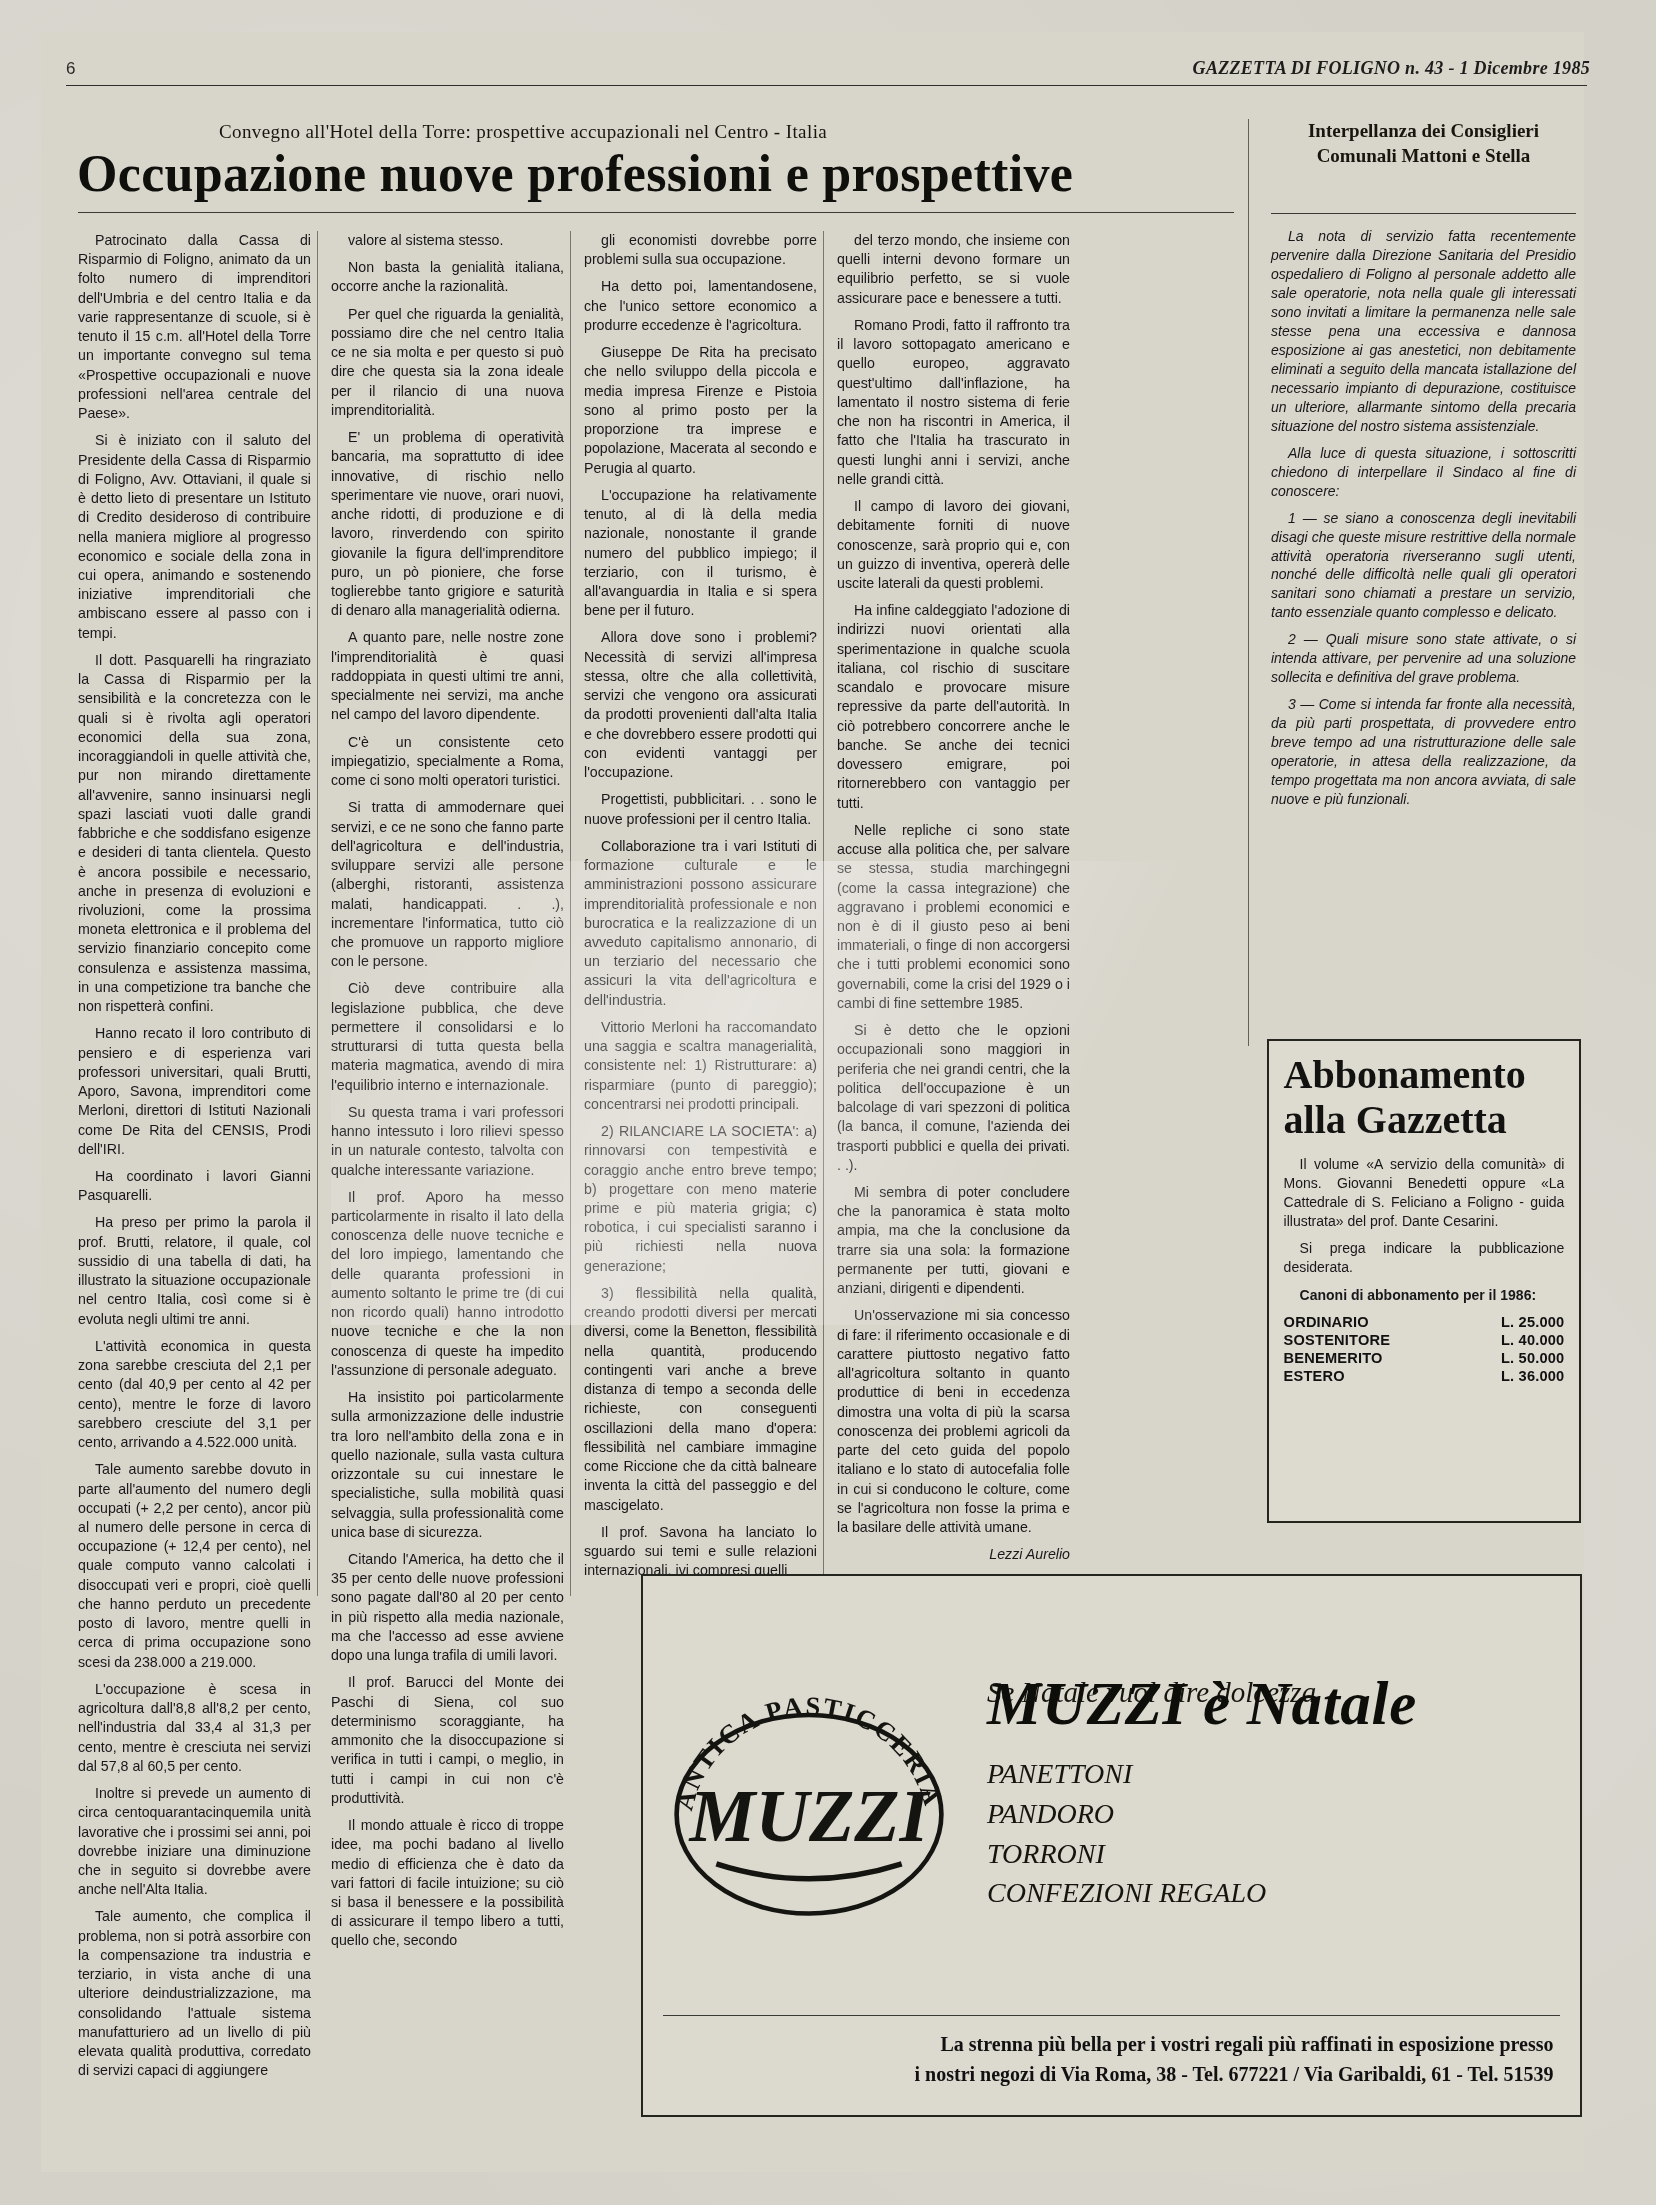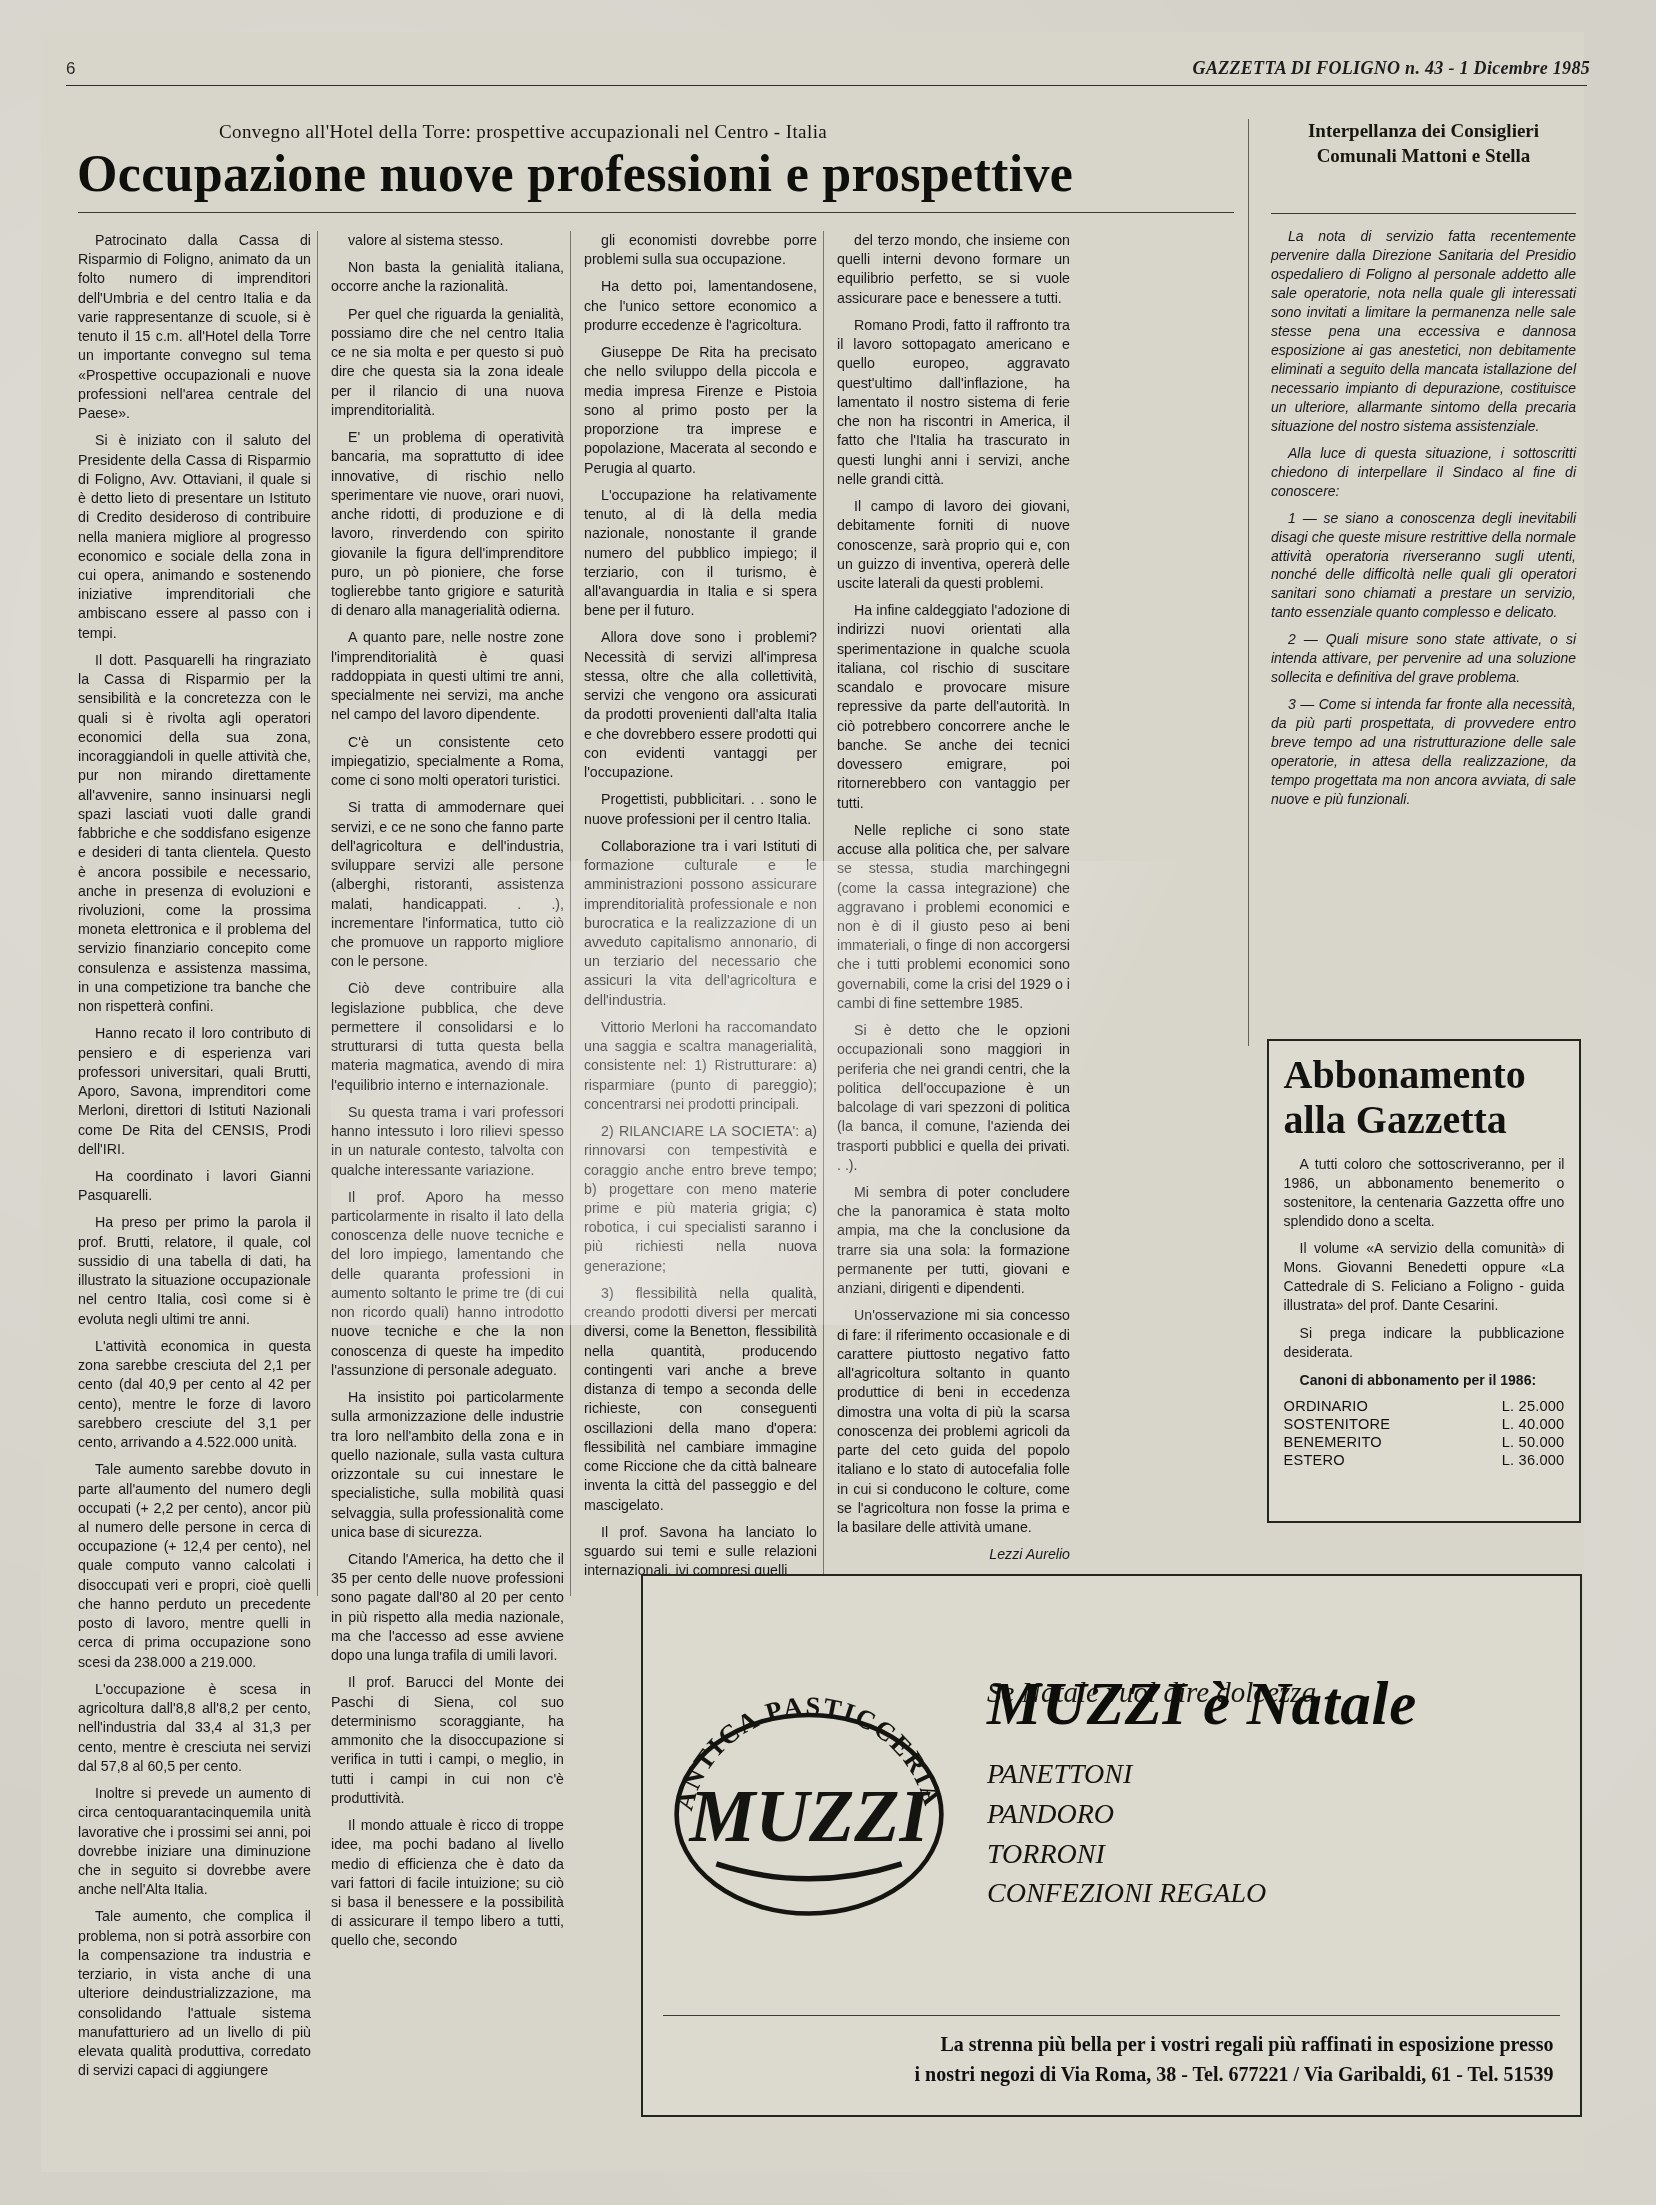--- a/index.html
+++ b/index.html
@@ -111,21 +111,21 @@
     margin-bottom:12px;
   }
   .abbo p {
     margin:0 0 8.6px 0;
     font-size:14px; line-height:1.36; text-align:justify;
     text-indent:16px; color:#18181a;
   }
   .abbo .nb { font-weight:bold; }
   .price-row {
     display:flex; justify-content:space-between;
-    font-weight:normal; font-size:14.6px; letter-spacing:0.2px;
+    font-weight:bold; font-size:14.6px; letter-spacing:0.2px;
     margin-top:2px; color:#111;
   }
   
   .ad {
     position:absolute; left:641px; top:1574px; width:941px; height:543px;
     border:2px solid #25251f;
     background:#dcd9cf;
     box-sizing:border-box;
   }
   .ad-inner { position:relative; width:100%; height:100%; }
@@ -244,21 +244,20 @@
   <div class="col italic c5" id="col5">
       <p>La nota di servizio fatta recentemente pervenire dalla Direzione Sanitaria del Presidio ospedaliero di Foligno al personale addetto alle sale operatorie, nota nella quale gli interessati sono invitati a limitare la permanenza nelle sale stesse pena una eccessiva e dannosa esposizione ai gas anestetici, non debitamente eliminati a seguito della mancata istallazione del necessario impianto di depurazione, costituisce un ulteriore, allarmante sintomo della precaria situazione del nostro sistema assistenziale.</p>
       <p>Alla luce di questa situazione, i sottoscritti chiedono di interpellare il Sindaco al fine di conoscere:</p>
       <p>1 — se siano a conoscenza degli inevitabili disagi che queste misure restrittive della normale attività operatoria riverseranno sugli utenti, nonché delle difficoltà nelle quali gli operatori sanitari sono chiamati a prestare un servizio, tanto essenziale quanto complesso e delicato.</p>
       <p>2 — Quali misure sono state attivate, o si intenda attivare, per pervenire ad una soluzione sollecita e definitiva del grave problema.</p>
       <p>3 — Come si intenda far fronte alla necessità, da più parti prospettata, di provvedere entro breve tempo ad una ristrutturazione delle sale operatorie, in attesa della realizzazione, da tempo progettata ma non ancora avviata, di sale nuove e più funzionali.</p>
     </div>
 
   <div class="abbo">
     <div class="abbo-title">Abbonamento alla Gazzetta</div>
-    <p>A tutti coloro che sottoscriveranno, per il 1986, un abbonamento benemerito o sostenitore, la centenaria Gazzetta offre uno splendido dono a scelta.</p>
     <p>Il volume «A servizio della comunità» di Mons. Giovanni Benedetti oppure «La Cattedrale di S. Feliciano a Foligno - guida illustrata» del prof. Dante Cesarini.</p>
     <p>Si prega indicare la pubblicazione desiderata.</p>
     <p class="nb">Canoni di abbonamento per il 1986:</p>
     <div id="prices">
         <div class="price-row">
           <span>ORDINARIO</span>
           <span>L. 25.000</span>
         </div>
         <div class="price-row">
           <span>SOSTENITORE</span>

